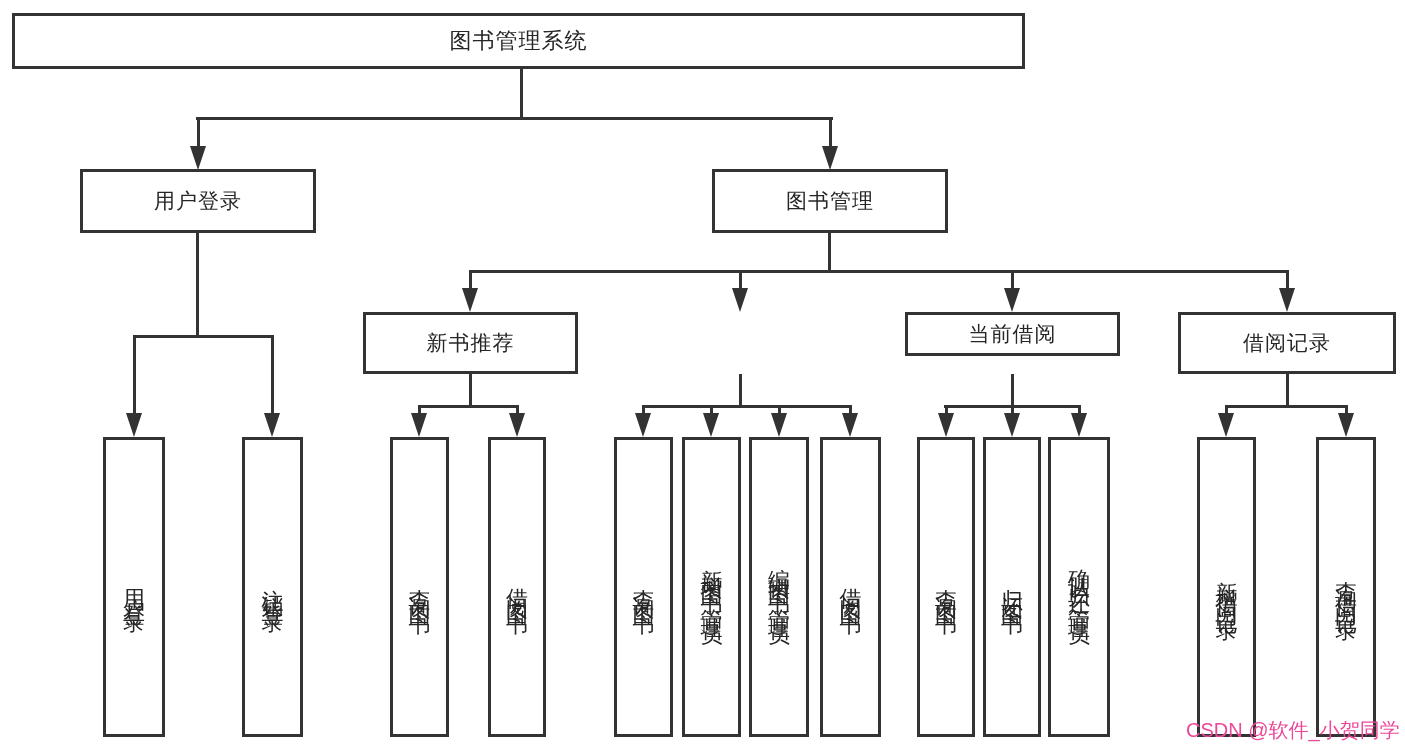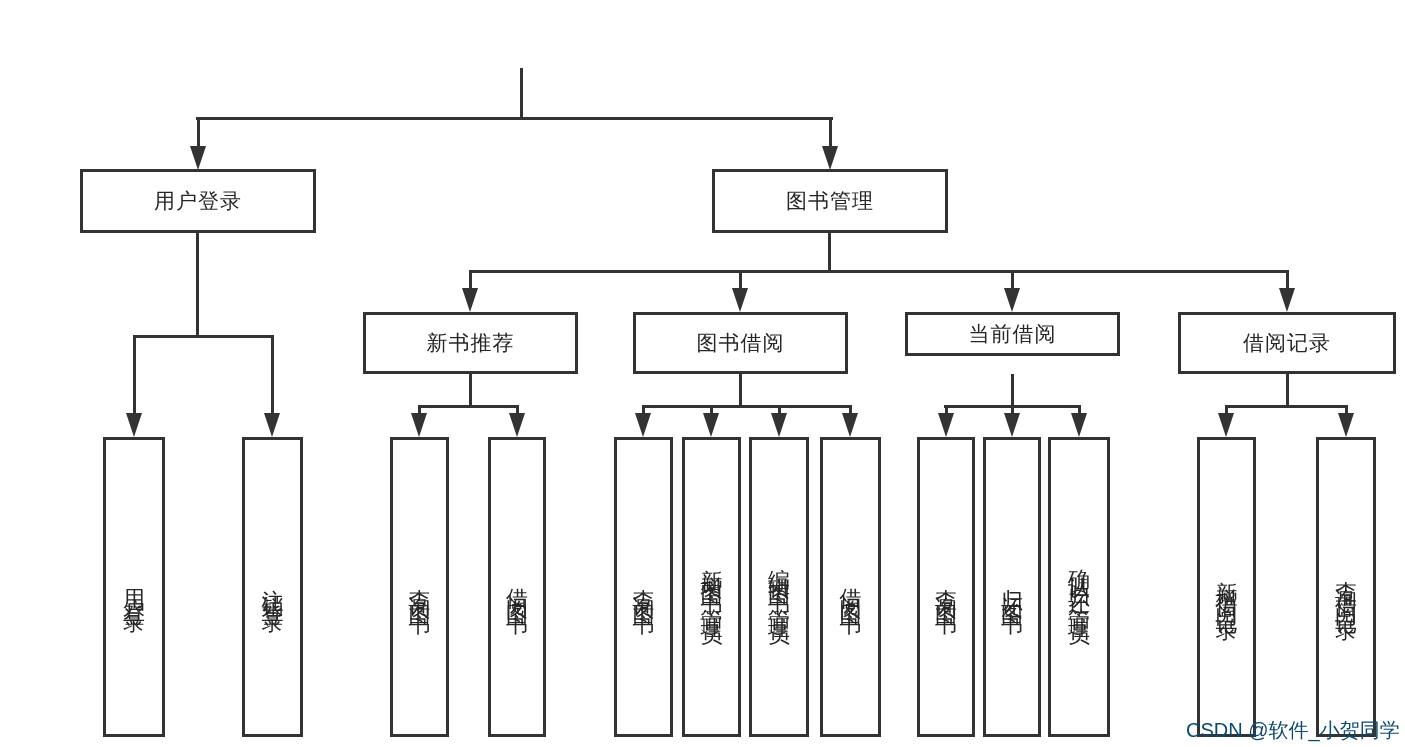--- a/index.html
+++ b/index.html
@@ -43,42 +43,42 @@
     position:absolute;
     width:0;height:0;
     border-left:8px solid transparent;
     border-right:8px solid transparent;
     border-top:24px solid #333333;
   }
   .watermark{
     position:absolute;
     left:1186px;top:717px;
     font-size:20px;
-    color:#0c4a6e;
+    color:#ec4899;
     white-space:nowrap;
   }
 </style>
 </head>
 <body>
 
 <div class="canvas">
 
+  <div class="box" style="left:12px;top:13px;width:1013px;height:56px;">
+    <span class="label-h label-root">图书管理系统</span>
+  </div>
 
   <div class="box" style="left:80px;top:169px;width:236px;height:64px;">
     <span class="label-h">用户登录</span>
   </div>
   <div class="box" style="left:363px;top:312px;width:215px;height:62px;">
     <span class="label-h">新书推荐</span>
   </div>
 
   <div class="box" style="left:712px;top:169px;width:236px;height:64px;">
     <span class="label-h">图书管理</span>
-  </div>
-  <div class="box" style="left:633px;top:312px;width:215px;height:62px;">
-    <span class="label-h">图书借阅</span>
   </div>
   <div class="box" style="left:905px;top:312px;width:215px;height:44px;">
     <span class="label-h">当前借阅</span>
   </div>
   <div class="box" style="left:1178px;top:312px;width:218px;height:62px;">
     <span class="label-h">借阅记录</span>
   </div>
 
   <div class="box" style="left:103px;top:437px;width:62px;height:300px;">
     <span class="label-v">用户登录</span>

